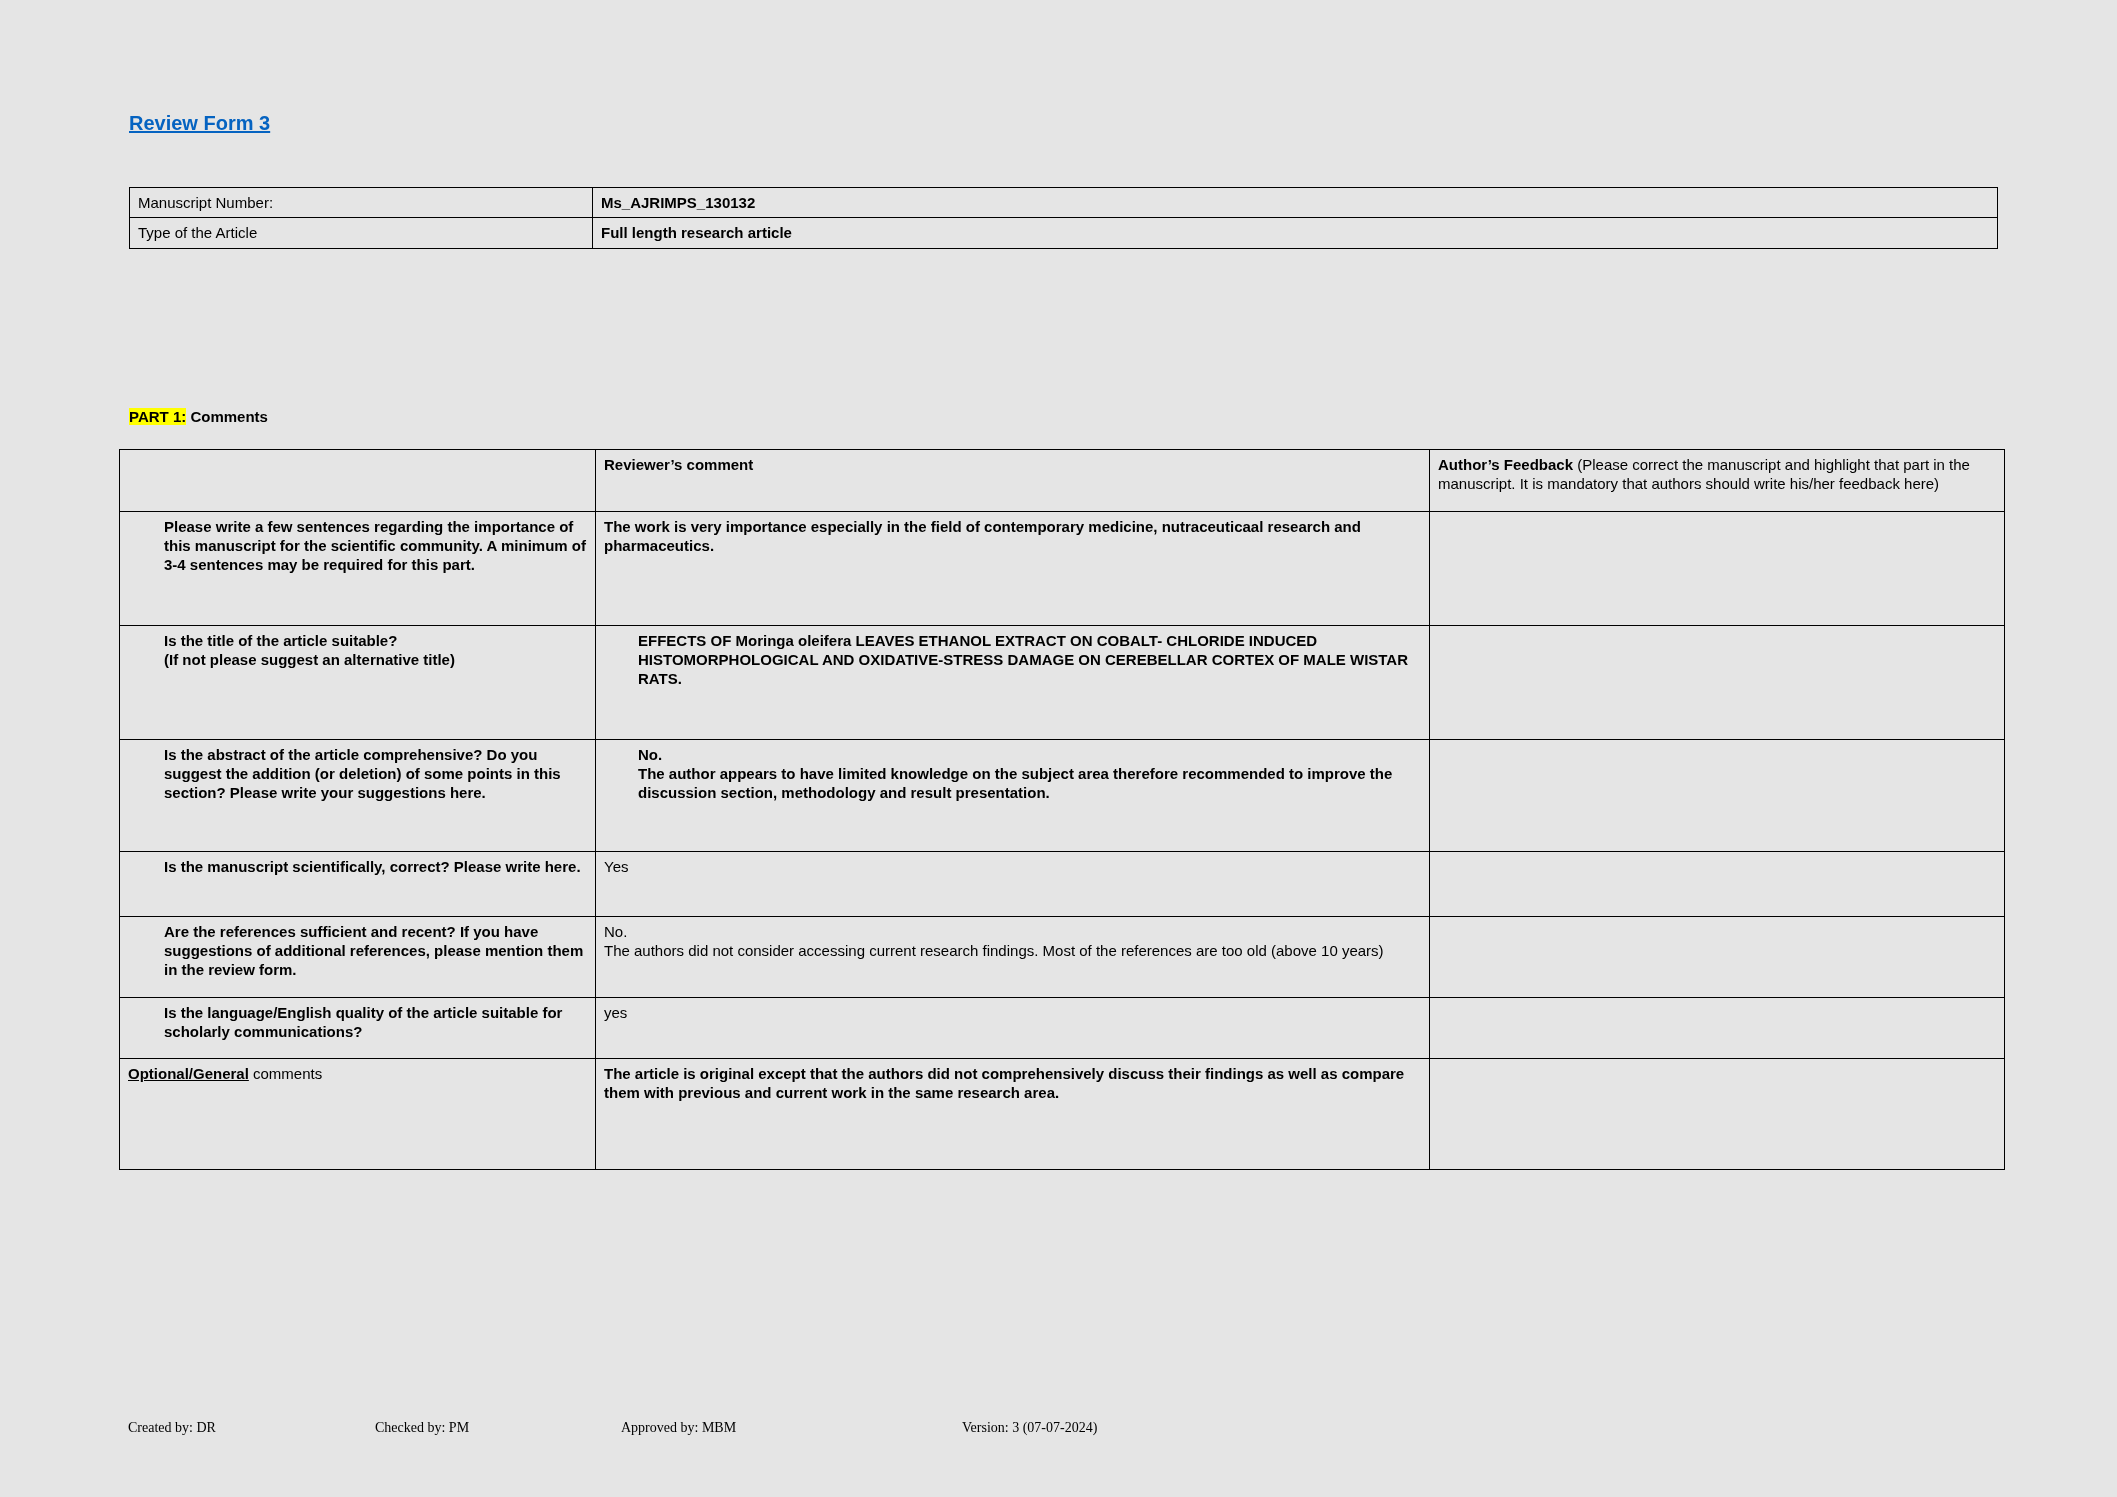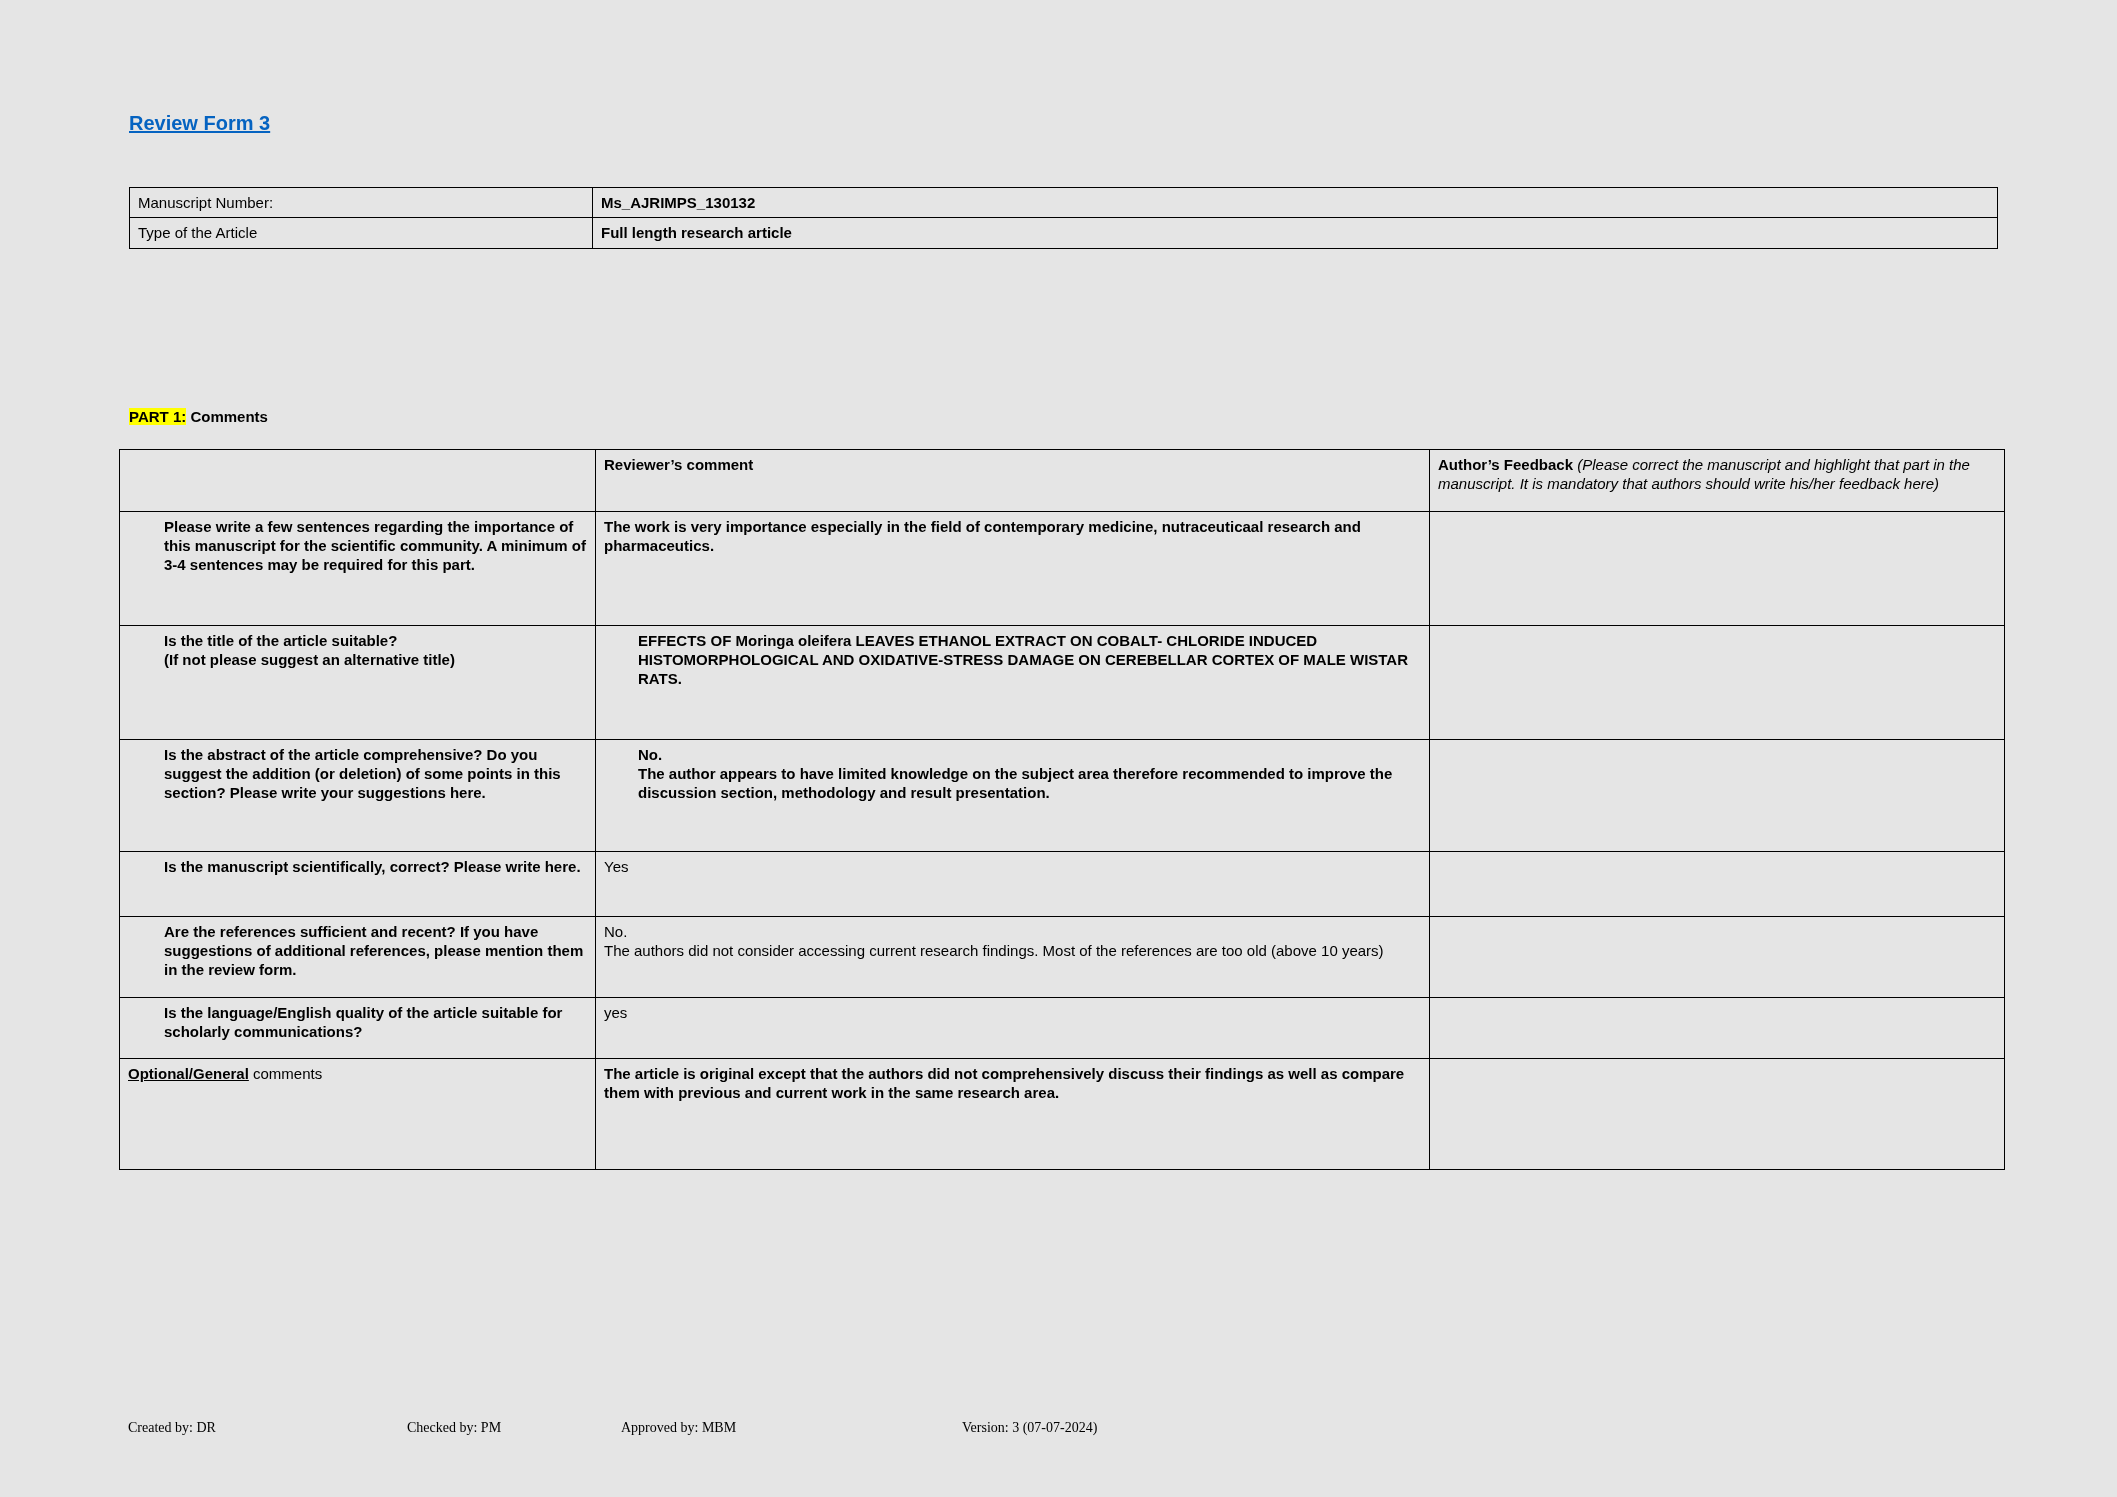--- a/index.html
+++ b/index.html
@@ -50,35 +50,35 @@
     font-weight: bold;
   }
   .hl-yellow { background: #FFFF00; }
   .comments-table { position: absolute; left: 119px; top: 449px; width: 1885px; }
   .comments-table td.q { font-weight: bold; padding-left: 44px; }
   .comments-table td.q-flush { font-weight: bold; padding-left: 8px; }
   .comments-table td.a-bold { font-weight: bold; }
   .comments-table td.a-indent { padding-left: 42px; }
   .col-head { font-weight: bold; }
   .b { font-weight: bold; }
-  .i { font-style: italic; font-weight: normal; }
+  .i { font-weight: normal; }
   .bu { font-weight: bold; text-decoration: underline; }
   .q-rest { font-weight: normal; }
   .footer {
     position: absolute;
     top: 1420px;
     left: 0;
     width: 2117px;
     font-family: "Liberation Serif", serif;
     font-size: 14px;
     color: #000000;
   }
   .footer span { position: absolute; white-space: nowrap; }
   .f-created { left: 128px; }
-  .f-checked { left: 375px; margin-left: 32px; }
+  .f-checked { left: 375px; }
   .f-approved { left: 621px; }
   .f-version { left: 962px; }
 </style>
 </head>
 <body>
 
 <div class="page">
 
   <a class="doc-title">Review Form 3</a>
 

